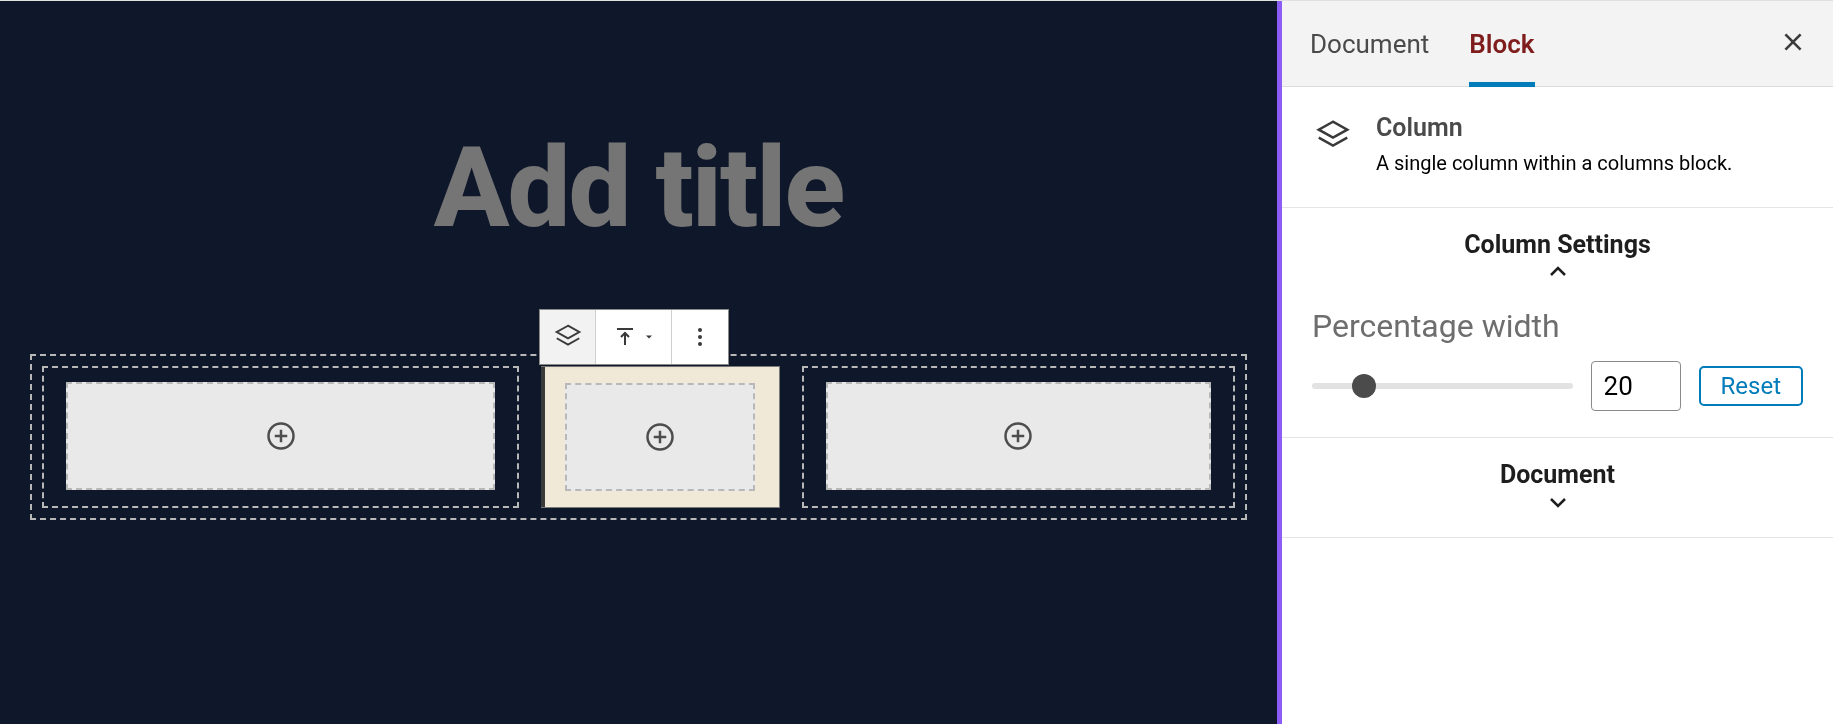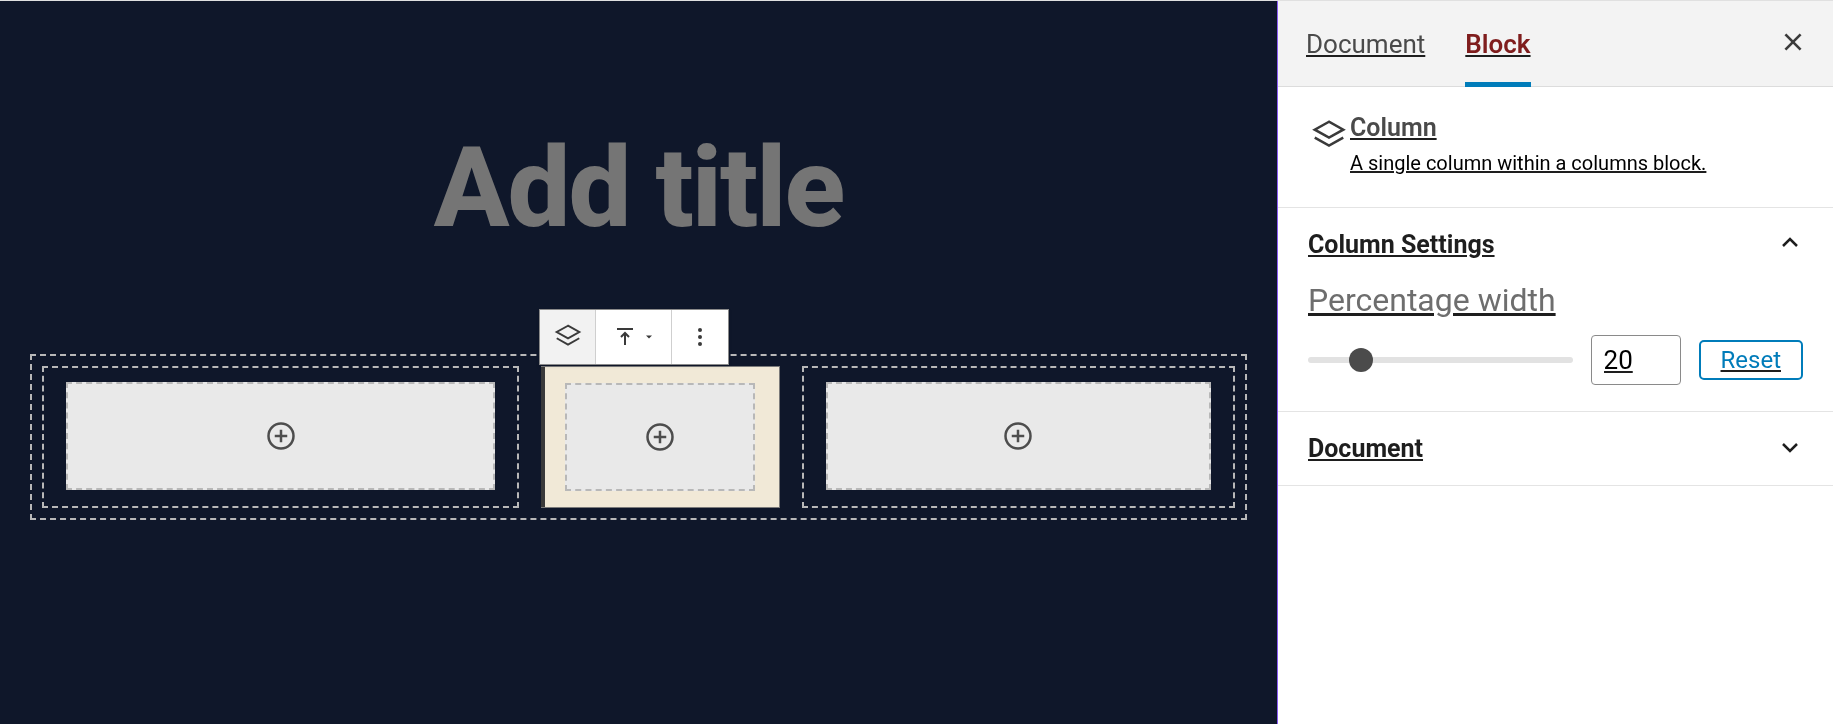--- a/index.html
+++ b/index.html
@@ -52,43 +52,43 @@
   }
   .tb-cell { width:56px; display:flex; align-items:center; justify-content:center; border-right:1px solid #cfcfcf; }
   .tb-cell:last-child { border-right:none; }
   .tb-cell.icon-cell { background:#f2f2f2; }
   .tb-cell.combo { width:76px; gap:2px; }
   .tb-cell svg { display:block; }
   .caret-down { margin-left:4px; }
 
   
   .sidebar {
-    width:556px; flex:0 0 556px; border-left:1px solid #8b5cf6;
-    display:flex; flex-direction:column; background:#fff;text-decoration:underline;
+    width:556px; flex:0 0 556px; border-left:5px solid #8b5cf6;
+    display:flex; flex-direction:column; background:#fff;
   }
   .tabbar {
     display:flex; align-items:center; height:86px;
     background:#f3f3f3; border-bottom:1px solid #dcdcdc;
     padding:0 20px 0 28px; gap:40px;
   }
   .tab { font-size:26px; color:#4a4a4a; cursor:pointer; height:100%; display:flex; align-items:center; position:relative; }
   .tab.active { color:#7f1d1d; font-weight:600; }
   .tab.active::after {
     content:""; position:absolute; left:0; right:0; bottom:-1px; height:5px; background:#007cba;
   }
   .tabbar .spacer { flex:1; }
   .close-btn { width:40px; height:40px; display:flex; align-items:center; justify-content:center; cursor:pointer; }
 
   .panel { border-bottom:1px solid #e4e4e4; }
-  .block-card { display:flex; padding:26px 30px 30px 30px; }
+  .block-card { display:flex; gap:22px; padding:26px 30px 30px 30px; }
   .block-card-icon { flex:0 0 42px; display:flex; justify-content:center; padding-top:4px; }
   .block-card-title { font-size:25px; font-weight:600; color:#4a4a4a; margin:0 0 8px 0; }
   .block-card-desc { font-size:20px; color:#000000; line-height:1.35; margin:0; max-width:420px; }
 
-  .panel-header { display:flex; align-items:flex-start; justify-content:space-between; padding:22px 30px; cursor:pointer; }
+  .panel-header { display:flex; align-items:center; justify-content:space-between; padding:22px 30px; cursor:pointer;flex-direction:column; }
   .panel-title { font-size:25px; font-weight:700; }
   .chev { width:26px; height:26px; display:flex; align-items:center; justify-content:center; }
 
   .panel-body { padding:0 30px 26px 30px; }
   .field-label { font-size:32px; color:#6e6e6e; margin-bottom:16px; }
   .slider-row { display:flex; align-items:center; gap:18px; }
   .range-wrap { flex:1; position:relative; height:36px; display:flex; align-items:center; }
   .range-track { position:absolute; left:0; right:0; height:6px; background:#e2e2e2; border-radius:3px; }
   .range-thumb { position:absolute; top:50%; width:24px; height:24px; background:#4b4b4b; border-radius:50%; transform:translate(-50%,-50%); }
   .num-input {

